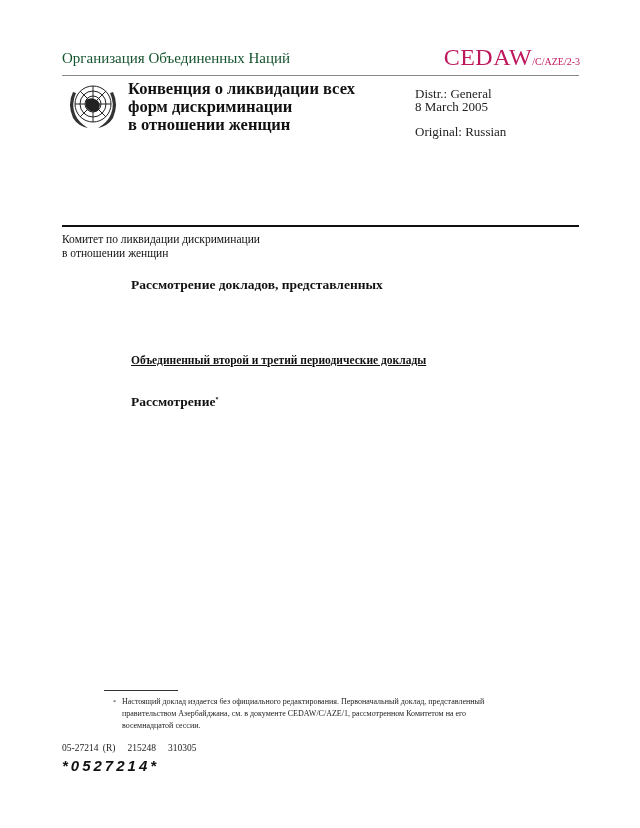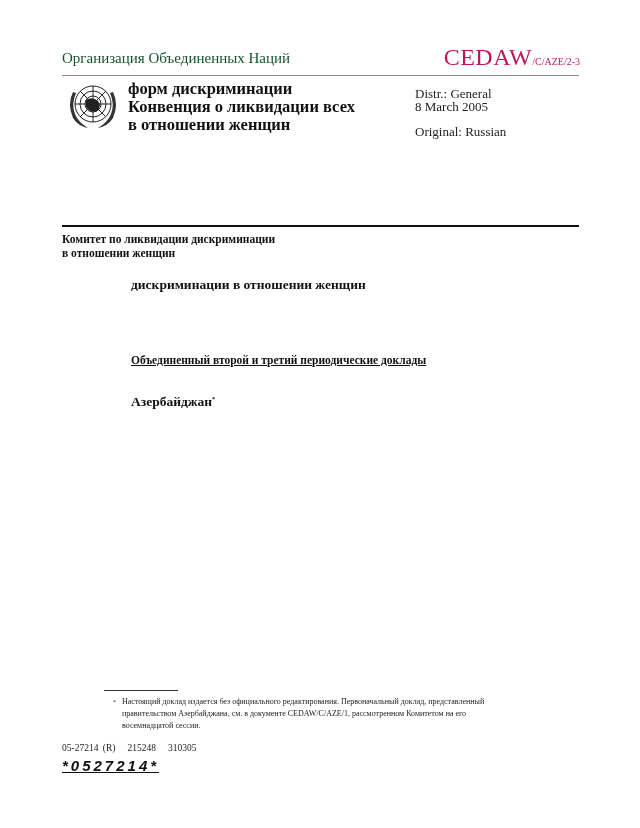--- a/index.html
+++ b/index.html
@@ -8,32 +8,32 @@
   .abs { position:absolute; }
   .org { left:62px; top:50px; font-size:15px; color:#14532d; }
   .symbol { right:60px; top:44px; font-size:24px; color:#be185d; letter-spacing:0.5px; }
   .symbol .suffix { font-size:10px; letter-spacing:0; }
   .rule-thin { left:62px; top:75px; width:517px; height:1px; background:#8a8a8a; }
   .emblem { left:64px; top:78px; width:58px; height:56px; }
   .conv-title { left:128px; top:80px; font-size:16.5px; font-weight:bold; line-height:18px; width:270px; }
   .meta { left:415px; top:87px; font-size:13px; line-height:13px; color:#222; }
   .meta .gap { height:12px; }
   .rule-thick { left:62px; top:225px; width:517px; height:2px; background:#111; }
-  .committee { left:62px; top:232px; font-size:11.5px; font-weight:bold; line-height:14px; }
+  .committee { left:62px; top:232px; font-size:11.5px; font-weight:normal; line-height:14px; }
   .main-title { left:131px; top:277px; width:330px; font-size:13.5px; font-weight:bold; line-height:16.5px; }
   .subtitle { left:131px; top:354px; width:340px; font-size:11.5px; font-weight:bold; line-height:13.5px;text-decoration:underline; }
   .country { left:131px; top:394px; font-size:13.5px; font-weight:bold; }
   .country sup { font-size:6px; vertical-align:super; }
   .fn-rule { left:104px; top:690px; width:74px; height:1px; background:#333; }
   .footnote { left:122px; top:696px; width:390px; font-size:8px; line-height:12px; color:#222; }
   .footnote .mark { position:absolute; left:-9px; top:0; font-size:6px; }
   .job { left:62px; top:743px; font-size:9.5px; color:#222; word-spacing:2px; }
   .job span { margin-right:12px; }
   .barcode { left:62px; top:757px; font-family:"Liberation Sans", "DejaVu Sans", sans-serif;
-             font-style:italic; font-weight:bold; font-size:15px; letter-spacing:3px;text-decoration:underline; }
+             font-style:italic; font-weight:bold; font-size:15px; letter-spacing:3px; }
 </style>
 </head>
 <body>
 
 <div class="abs org">Организация Объединенных Наций</div>
 <div class="abs symbol"><span>CEDAW</span><span class="suffix">/C/AZE/2-3</span></div>
 <div class="abs rule-thin"></div>
 
 <div class="abs emblem">
   <svg width="58" height="56" viewBox="0 0 58 56">
@@ -49,48 +49,48 @@
     </g>
     <path d="M22 22 Q28 18 34 23 Q38 28 33 33 Q26 35 22 29 Z" fill="#222"></path>
     <g fill="#333">
       <path d="M9 14 Q3 26 9 40 Q14 48 24 50 Q14 44 11 36 Q7 26 12 15 Z"></path>
       <path d="M49 14 Q55 26 49 40 Q44 48 34 50 Q44 44 47 36 Q51 26 46 15 Z"></path>
     </g>
   </svg>
 </div>
 
 <div class="abs conv-title">
+  <div>Конвенция о ликвидации всех</div>
   <div>форм дискриминации</div>
-  <div>Конвенция о ликвидации всех</div>
   <div>в отношении женщин</div>
 </div>
 
 <div class="abs meta">
   <div>Distr.: General</div>
   <div>8 March 2005</div>
   <div class="gap"></div>
   <div>Original: Russian</div>
 </div>
 
 <div class="abs rule-thick"></div>
 
 <div class="abs committee">
   <div>Комитет по ликвидации дискриминации</div>
   <div>в отношении женщин</div>
 </div>
 
 <div class="abs main-title">
-  <div>дискриминации в отношении женщин</div>
+  <div>Рассмотрение докладов, представленных</div>
 </div>
 
 <div class="abs subtitle">
   <div>Объединенный второй и третий периодические доклады</div>
 </div>
 
-<div class="abs country"><span>Азербайджан</span><sup>*</sup></div>
+<div class="abs country"><span>Рассмотрение</span><sup>*</sup></div>
 
 <div class="abs fn-rule"></div>
 <div class="abs footnote">
   <span class="mark">*</span>
   <span>Настоящий доклад издается без официального редактирования. Первоначальный доклад, представленный правительством Азербайджана, см. в документе CEDAW/C/AZE/1, рассмотренном Комитетом на его восемнадцатой сессии.</span>
 </div>
 
 <div class="abs job">
   <span>05-27214 (R)</span><span>215248</span><span>310305</span>
 </div>

